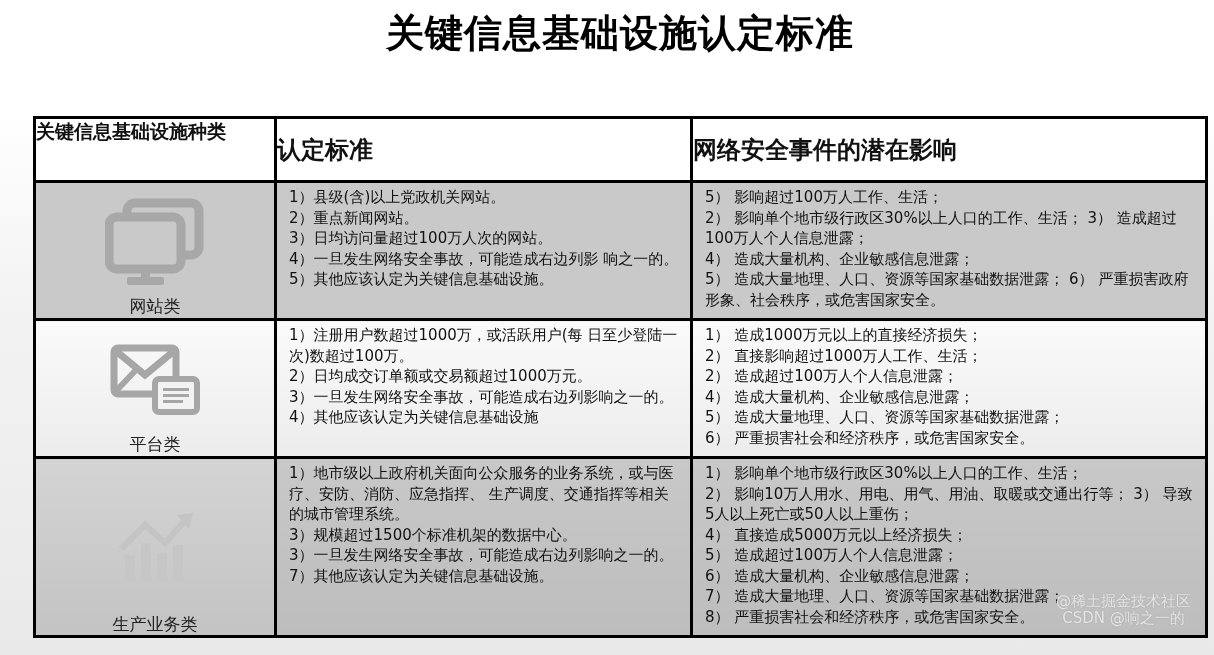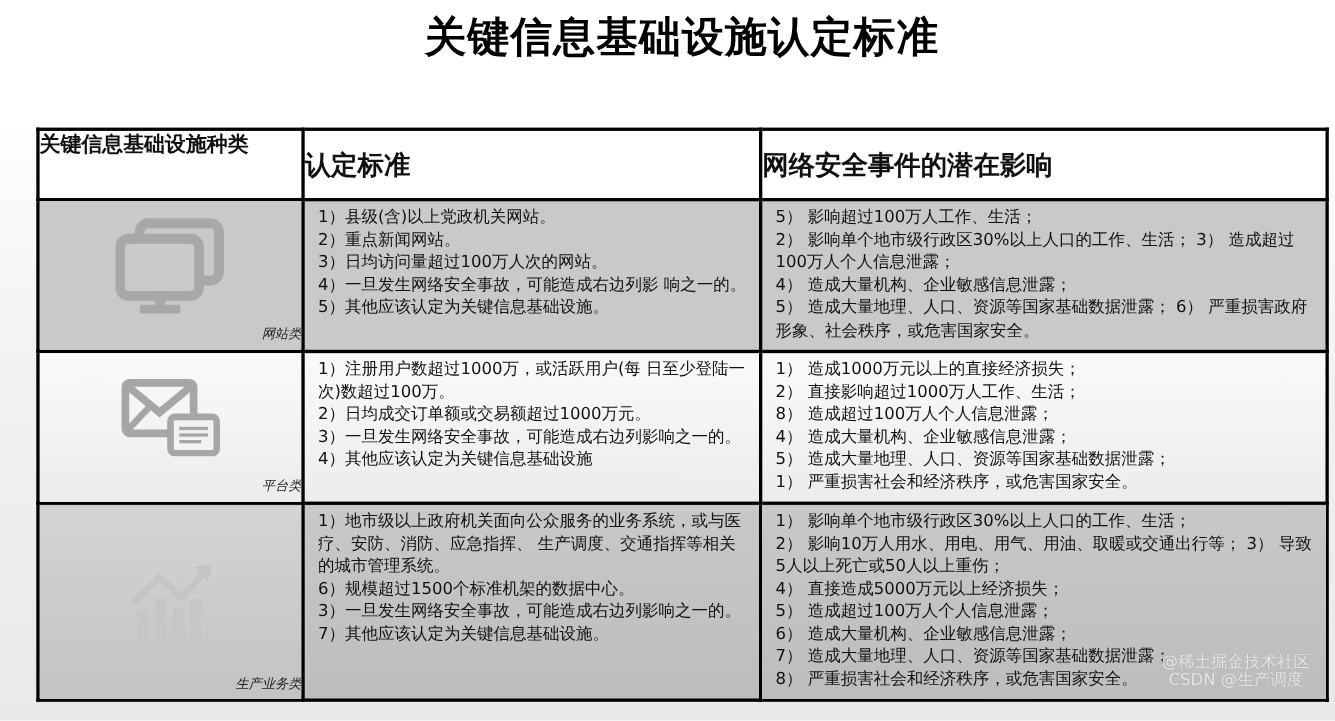--- a/index.html
+++ b/index.html
@@ -23,21 +23,21 @@
   }
   th { text-align: left; font-weight: bold; background: #ffffff; }
   .h1 { font-size: 19px; line-height: 24px; padding: 6px 10px 0 10px; height: 55px; margin-left: 12px; }
   .h2, .h3 { font-size: 24px; line-height: 24px; padding: 0 12px; vertical-align: middle !important; height: 61px; }
   tr.r1 td { background: #c9c9c9; height: 135px; }
   tr.r2 td { background: linear-gradient(to bottom, #fafafa, #ececec); height: 135px; }
   tr.r3 td { background: linear-gradient(to bottom, #c8c8c8, #bdbdbd); height: 176px; }
   tr.r3 td.icon-cell { background: linear-gradient(to bottom, #d4d4d4, #c3c3c3); }
   .icon-cell { position: relative; text-align: center; }
   .icon-wrap { position: absolute; left: 0; width: 100%; display: flex; justify-content: center; }
-  .cat-label { position: absolute; left: 0; width: 100%; text-align: right; font-size: 12px; color: #222; font-style: italic; }
+  .cat-label { position: absolute; left: 0; width: 100%; text-align: center; font-size: 17px; color: #222; }
   .list { font-size: 15px; line-height: 20.5px; padding: 4px 10px 0 12px; color: #111; }
   .list div { white-space: normal; }
   .watermark {
     position: absolute; right: 14px; bottom: 8px; font-size: 15px; color: rgba(255,255,255,0.75);
     text-shadow: 0 0 1px rgba(120,120,120,0.6); line-height: 17px; text-align: center;
   }
 </style>
 </head>
 <body>
 
@@ -109,24 +109,24 @@
           <div>1）注册用户数超过1000万，或活跃用户(每 日至少登陆一次)数超过100万。</div>
           <div>2）日均成交订单额或交易额超过1000万元。</div>
           <div>3）一旦发生网络安全事故，可能造成右边列影响之一的。</div>
           <div>4）其他应该认定为关键信息基础设施</div>
         </div>
       </td>
       <td>
         <div class="list">
           <div>1） 造成1000万元以上的直接经济损失；</div>
           <div>2） 直接影响超过1000万人工作、生活；</div>
-          <div>8） 造成超过100万人个人信息泄露；</div>
+          <div>2） 造成超过100万人个人信息泄露；</div>
           <div>4） 造成大量机构、企业敏感信息泄露；</div>
           <div>5） 造成大量地理、人口、资源等国家基础数据泄露；</div>
-          <div>1） 严重损害社会和经济秩序，或危害国家安全。</div>
+          <div>6） 严重损害社会和经济秩序，或危害国家安全。</div>
         </div>
       </td>
     </tr>
 
     <tr class="r3">
       <td class="icon-cell">
         <div class="icon-wrap" style="top:52px;">
           <svg width="80" height="72" viewBox="0 0 80 72">
             <polyline points="6,38 30,14 50,32 70,10" fill="none" stroke="#c4c4c4" stroke-width="6"></polyline>
             <polygon points="62,4 78,2 74,18" fill="#c4c4c4"></polygon>
@@ -134,35 +134,35 @@
             <rect x="26" y="32" width="10" height="38" fill="#c6c6c6"></rect>
             <rect x="42" y="42" width="10" height="28" fill="#c6c6c6"></rect>
             <rect x="58" y="34" width="10" height="36" fill="#c6c6c6"></rect>
           </svg>
         </div>
         <div class="cat-label" style="top:154px;">生产业务类</div>
       </td>
       <td>
         <div class="list">
           <div>1）地市级以上政府机关面向公众服务的业务系统，或与医疗、安防、消防、应急指挥、 生产调度、交通指挥等相关的城市管理系统。</div>
-          <div>6）规模超过1500个标准机架的数据中心。</div>
+          <div>3）规模超过1500个标准机架的数据中心。</div>
           <div>3）一旦发生网络安全事故，可能造成右边列影响之一的。</div>
           <div>7）其他应该认定为关键信息基础设施。</div>
         </div>
       </td>
       <td style="position:relative;">
         <div class="list">
           <div>1） 影响单个地市级行政区30%以上人口的工作、生活；</div>
           <div>2） 影响10万人用水、用电、用气、用油、取暖或交通出行等； 3） 导致5人以上死亡或50人以上重伤；</div>
           <div>4） 直接造成5000万元以上经济损失；</div>
           <div>5） 造成超过100万人个人信息泄露；</div>
           <div>6） 造成大量机构、企业敏感信息泄露；</div>
           <div>7） 造成大量地理、人口、资源等国家基础数据泄露；</div>
           <div>8） 严重损害社会和经济秩序，或危害国家安全。</div>
         </div>
         <div class="watermark">
           <div>@稀土掘金技术社区</div>
-          <div>CSDN @生产调度</div>
+          <div>CSDN @响之一的</div>
         </div>
       </td>
     </tr>
   </tbody>
 </table>
 
 </body></html>

